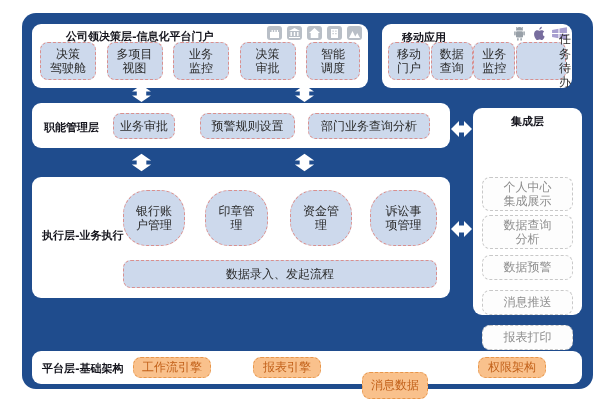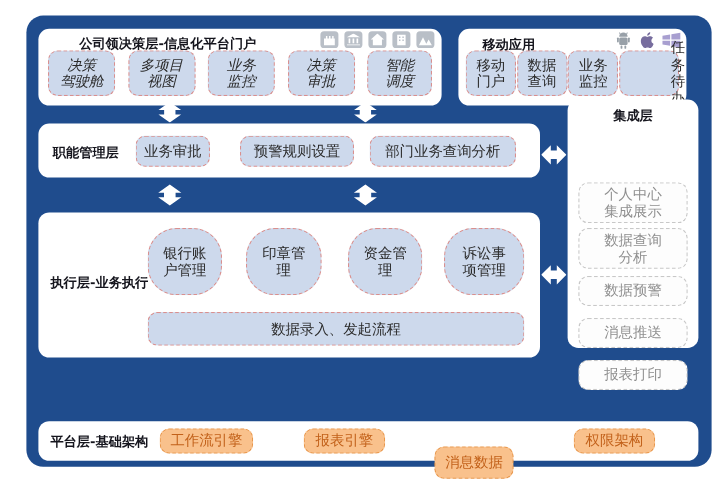--- a/index.html
+++ b/index.html
@@ -70,21 +70,21 @@
             <path fill="#ffffff" d="M2 1h7v9H2z"></path>
             <path fill="#b9bfc7" d="M3.5 2.5h1.2v1.2H3.5z M6.3 2.5h1.2v1.2H6.3z M3.5 5h1.2v1.2H3.5z M6.3 5h1.2v1.2H6.3z"></path>
           </svg>
       </span>
       <span class="icon-tile">
         <svg width="11" height="10" viewBox="0 0 11 10">
             <path fill="#ffffff" d="M0 10 L3.5 3 L7 10 Z M5.5 10 L8.2 5 L11 10 Z"></path>
           </svg>
       </span>
     </div>
-    <div class="box-row" style="left:8px; right:8px; top:18px;font-style:italic;">
+    <div class="box-row" style="left:8px; right:8px; top:18px;">
       <div class="bbox" style="width:56px; height:38px;">决策
 驾驶舱</div>
       <div class="bbox" style="width:56px; height:38px;">多项目
 视图</div>
       <div class="bbox" style="width:56px; height:38px;">业务
 监控</div>
       <div class="bbox" style="width:56px; height:38px;">决策
 审批</div>
       <div class="bbox" style="width:54px; height:38px;">智能
 调度</div>
@@ -134,21 +134,21 @@
     </div>
   </div>
 
   <div class="panel" style="left:32px; top:103px; width:418px; height:45px;">
     <div class="layer-label" style="left:12px; top:17px;">职能管理层</div>
     <div class="bbox" style="position:absolute; left:81px; top:10px; width:62px; height:26px;">业务审批</div>
     <div class="bbox" style="position:absolute; left:168px; top:10px; width:95px; height:26px;">预警规则设置</div>
     <div class="bbox" style="position:absolute; left:276px; top:10px; width:122px; height:26px;">部门业务查询分析</div>
   </div>
 
-  <div class="panel" style="left:473px; top:83px; width:109px; height:207px;">
+  <div class="panel" style="left:473px; top:108px; width:109px; height:207px;">
     <div class="panel-title" style="left:0; right:0; top:6px; text-align:center; position:absolute;">集成层</div>
     <div class="bbox gray-box" style="position:absolute; left:9px; top:25px; width:91px; height:34px;">个人中心
 集成展示</div>
     <div class="bbox gray-box" style="position:absolute; left:9px; top:63px; width:91px; height:34px;">数据查询
 分析</div>
     <div class="bbox gray-box" style="position:absolute; left:9px; top:103px; width:91px; height:25px;">数据预警</div>
     <div class="bbox gray-box" style="position:absolute; left:9px; top:138px; width:91px; height:25px;">消息推送</div>
     <div class="bbox gray-box" style="position:absolute; left:9px; top:173px; width:91px; height:25px;">报表打印</div>
   </div>
 

